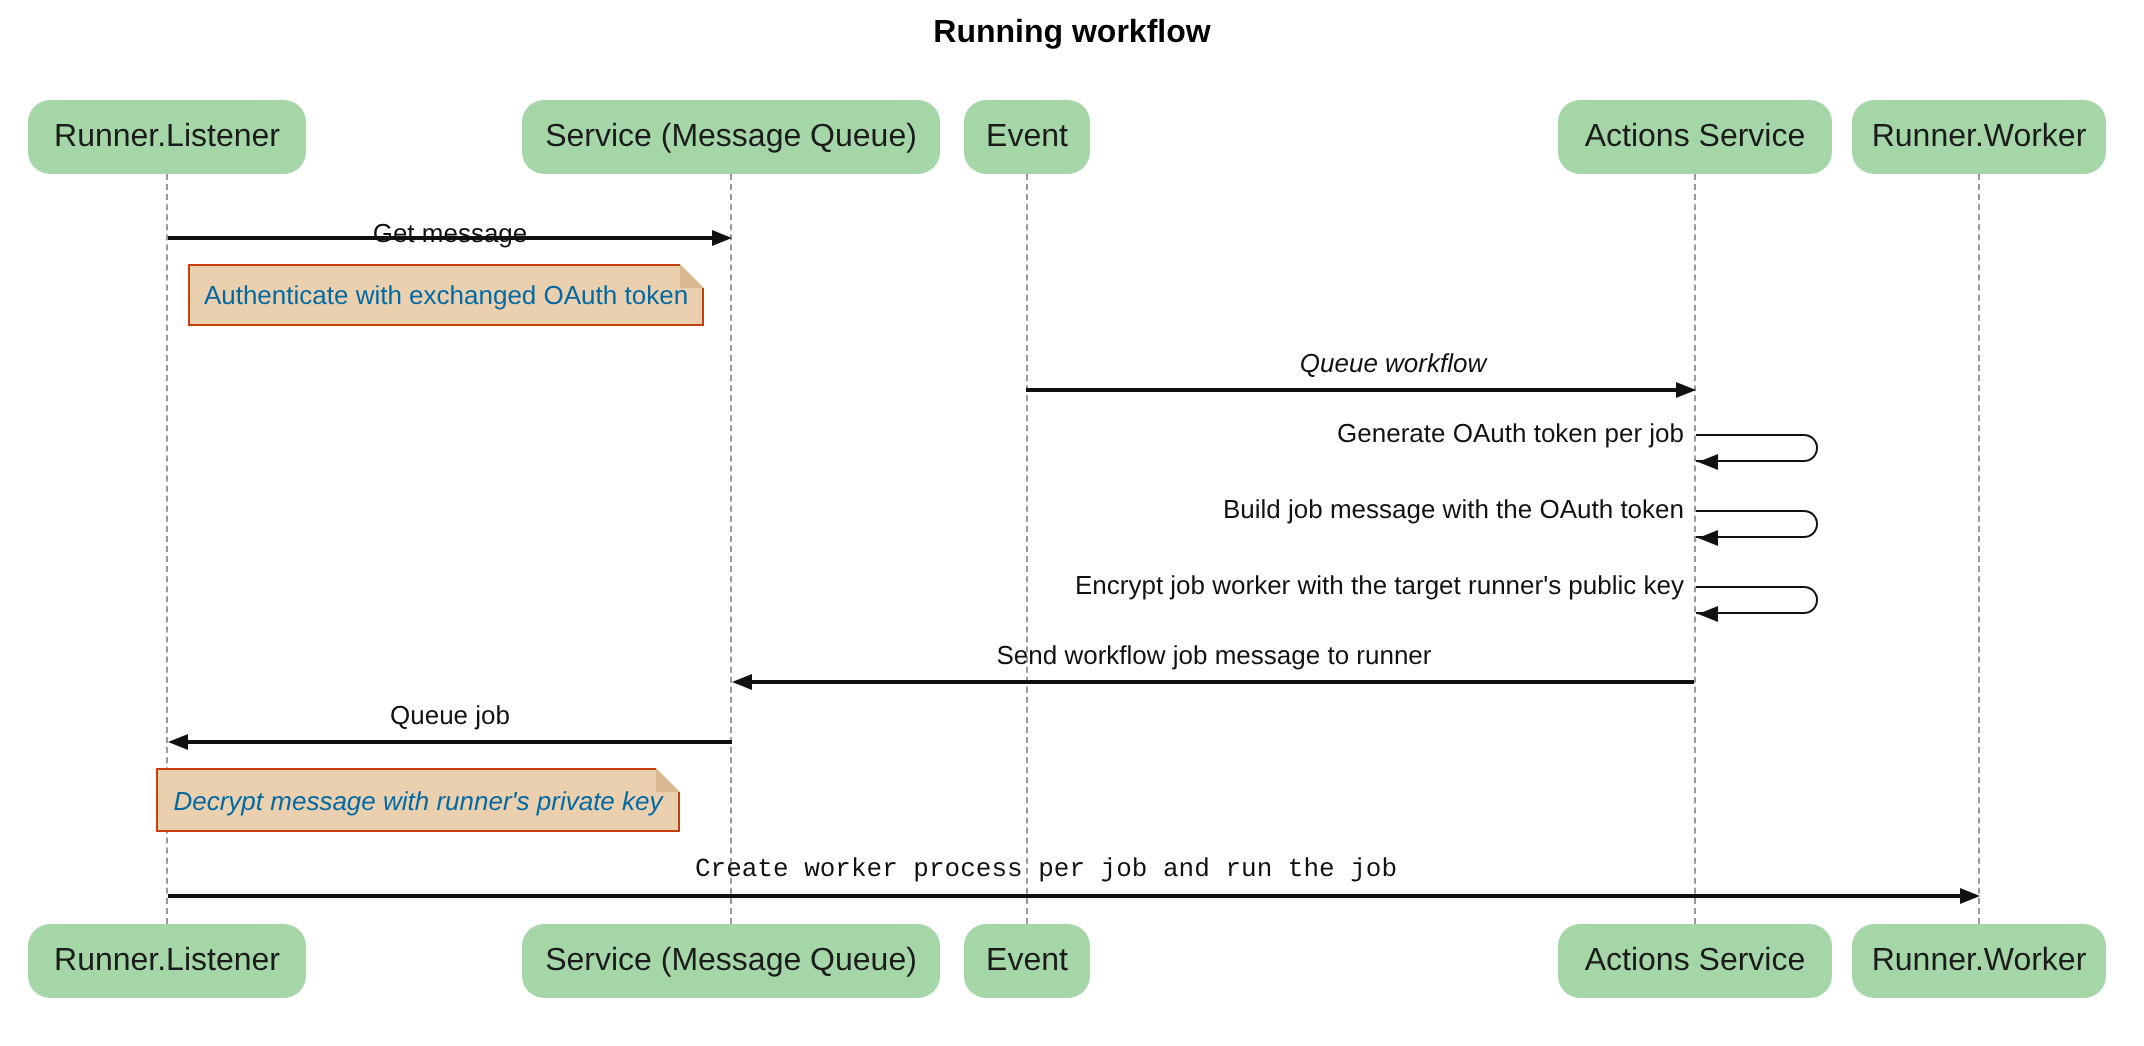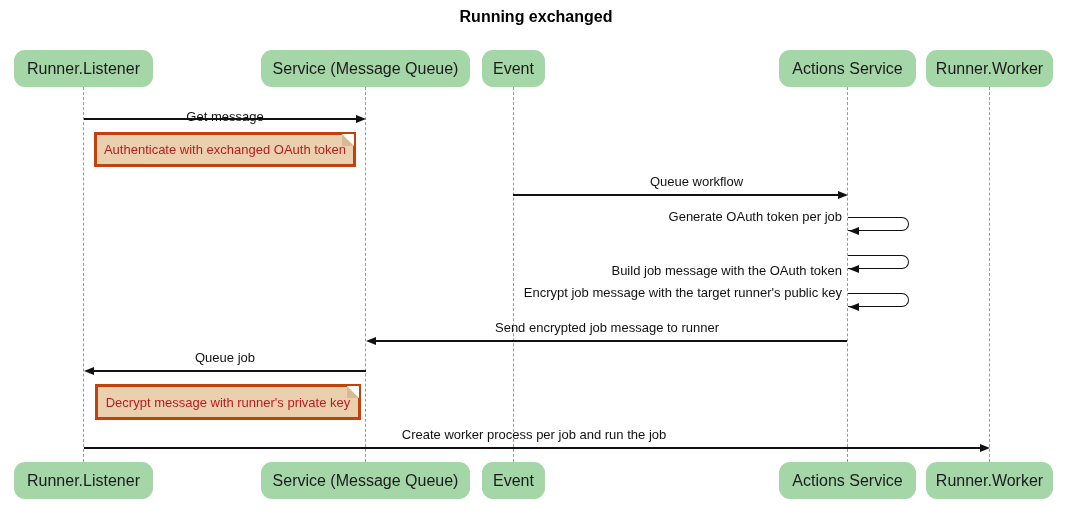--- a/index.html
+++ b/index.html
@@ -35,35 +35,35 @@
     position:absolute; width:0; height:0; z-index:1;
     border-top:4px solid transparent; border-bottom:4px solid transparent;
     border-right:10px solid #111;
   }
   .loop {
     position:absolute; width:60px; height:12px; z-index:1;
     border:1.5px solid #111; border-left:none;
     border-radius:0 9px 9px 0;
   }
   .note {
-    position:absolute; background:#ebd0b0; border:3px solid #c2410c;
+    position:absolute; background:#ebd0b0; border:1px solid #c2410c;
     display:flex; align-items:center; justify-content:center;
-    font-size:13px; color:#b91c1c; z-index:2; white-space:nowrap;
+    font-size:13px; color:#0369a1; z-index:2; white-space:nowrap;
   }
   .fold {
     position:absolute; top:-1px; right:-1px; width:0; height:0;
     border-top:12px solid #ffffff; border-left:12px solid #d9ba90;
   }
 </style>
 </head>
 <body>
 
 <div class="canvas">
 
-  <div class="title">Running exchanged</div>
+  <div class="title">Running workflow</div>
 
   <div class="lifeline" style="left:83px;"></div>
   <div class="lifeline" style="left:365px;"></div>
   <div class="lifeline" style="left:513px;"></div>
   <div class="lifeline" style="left:847px;"></div>
   <div class="lifeline" style="left:989px;"></div>
 
   <div class="actor" style="left:14px;  top:50px; width:139px;">Runner.Listener</div>
   <div class="actor" style="left:261px; top:50px; width:209px;">Service (Message Queue)</div>
   <div class="actor" style="left:482px; top:50px; width:63px;">Event</div>
@@ -72,50 +72,50 @@
 
   <div class="msg-label" style="left:84px; top:110px; width:282px;">Get message</div>
   <div class="msg-line" style="left:84px; top:118px; width:272px;"></div>
   <div class="ah-r" style="left:356px; top:115px;"></div>
 
   <div class="note" style="left:94px; top:132px; width:256px; height:29px;">
     <span>Authenticate with exchanged OAuth token</span>
     <span class="fold"></span>
   </div>
 
-  <div class="msg-label" style="left:513px; top:175px; width:367px;">Queue workflow</div>
+  <div class="msg-label" style="left:513px; top:175px; width:367px;font-style:italic;">Queue workflow</div>
   <div class="msg-line" style="left:513px; top:194px; width:325px;"></div>
   <div class="ah-r" style="left:838px; top:191px;"></div>
 
   <div class="msg-label right" style="right:230px; top:210px;">Generate OAuth token per job</div>
   <div class="loop" style="left:848px; top:217px;"></div>
   <div class="ah-l" style="left:849px; top:227px;"></div>
 
-  <div class="msg-label right" style="right:230px; top:264px;">Build job message with the OAuth token</div>
+  <div class="msg-label right" style="right:230px; top:248px;">Build job message with the OAuth token</div>
   <div class="loop" style="left:848px; top:255px;"></div>
   <div class="ah-l" style="left:849px; top:265px;"></div>
 
-  <div class="msg-label right" style="right:230px; top:286px;">Encrypt job message with the target runner's public key</div>
+  <div class="msg-label right" style="right:230px; top:286px;">Encrypt job worker with the target runner's public key</div>
   <div class="loop" style="left:848px; top:293px;"></div>
   <div class="ah-l" style="left:849px; top:303px;"></div>
 
-  <div class="msg-label" style="left:366px; top:321px; width:482px;">Send encrypted job message to runner</div>
+  <div class="msg-label" style="left:366px; top:321px; width:482px;">Send workflow job message to runner</div>
   <div class="msg-line" style="left:376px; top:340px; width:471px;"></div>
   <div class="ah-l" style="left:366px; top:337px;"></div>
 
   <div class="msg-label" style="left:84px; top:351px; width:282px;">Queue job</div>
   <div class="msg-line" style="left:94px; top:370px; width:272px;"></div>
   <div class="ah-l" style="left:84px; top:367px;"></div>
 
-  <div class="note" style="left:95px; top:384px; width:260px; height:30px;">
+  <div class="note" style="left:78px; top:384px; width:260px; height:30px;font-style:italic;">
     <span>Decrypt message with runner's private key</span>
     <span class="fold"></span>
   </div>
 
-  <div class="msg-label" style="left:81px; top:428px; width:906px;">Create worker process per job and run the job</div>
+  <div class="msg-label" style="left:70px; top:428px; width:906px;font-family:Liberation Mono, monospace;">Create worker process per job and run the job</div>
   <div class="msg-line" style="left:84px; top:447px; width:896px;"></div>
   <div class="ah-r" style="left:980px; top:444px;"></div>
 
   <div class="actor" style="left:14px;  top:462px; width:139px;">Runner.Listener</div>
   <div class="actor" style="left:261px; top:462px; width:209px;">Service (Message Queue)</div>
   <div class="actor" style="left:482px; top:462px; width:63px;">Event</div>
   <div class="actor" style="left:779px; top:462px; width:137px;">Actions Service</div>
   <div class="actor" style="left:926px; top:462px; width:127px;">Runner.Worker</div>
 
 </div>

